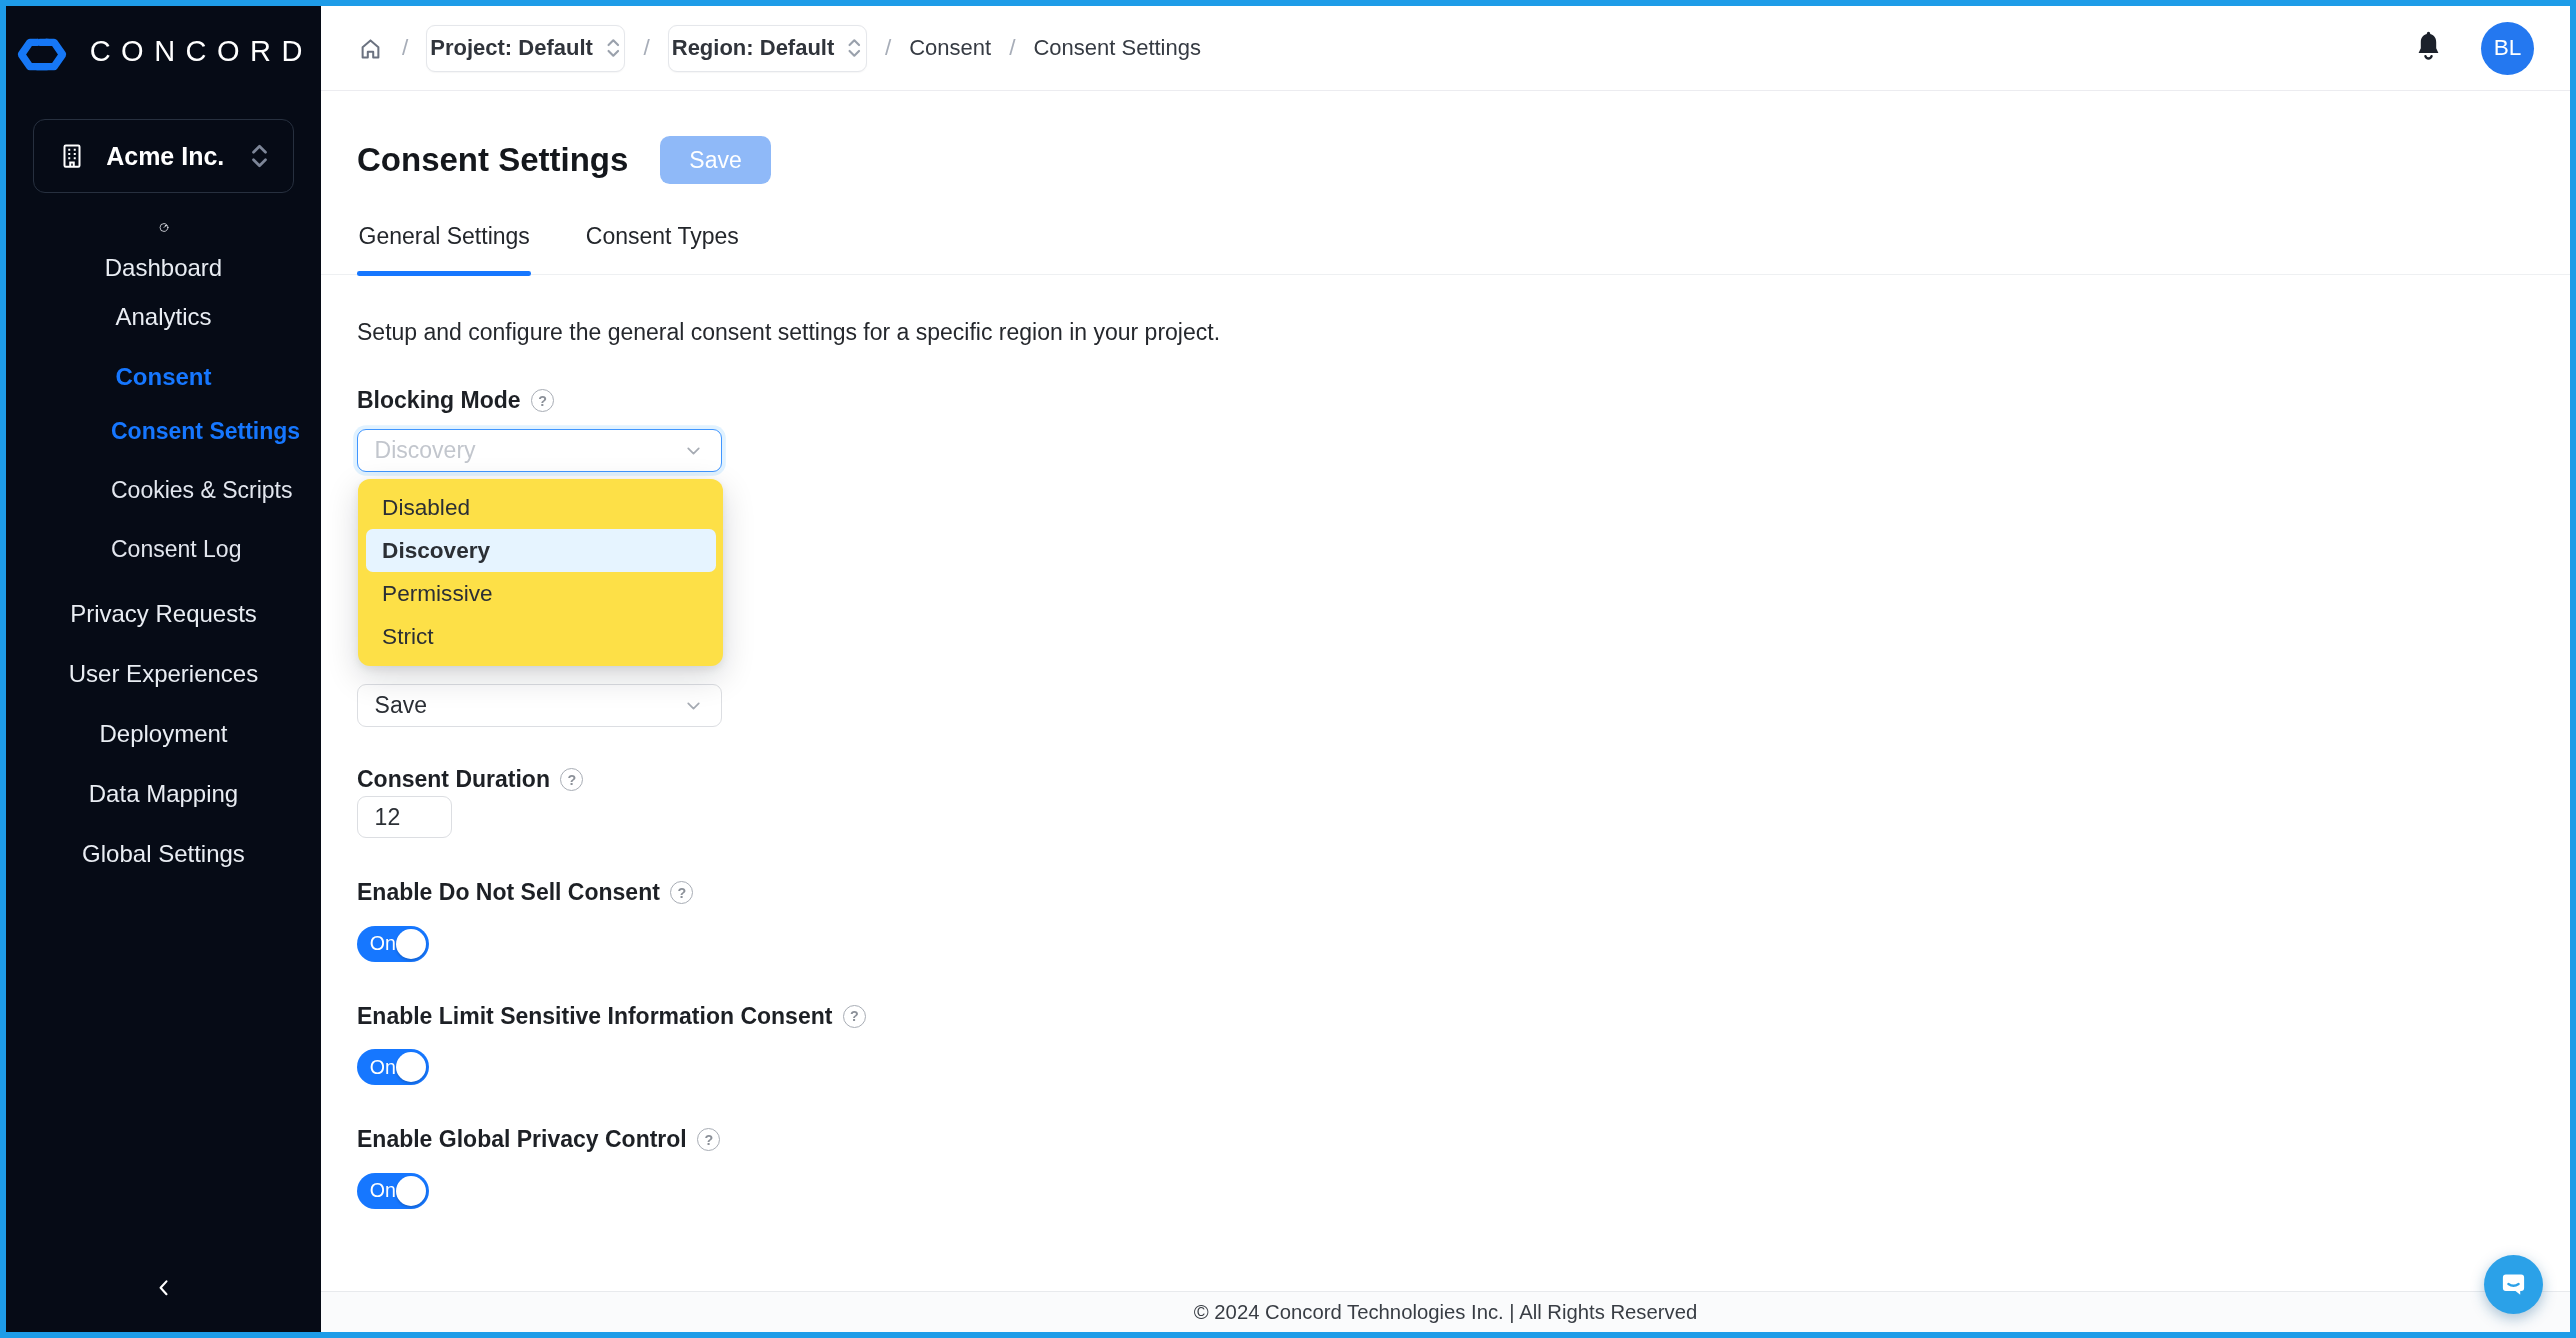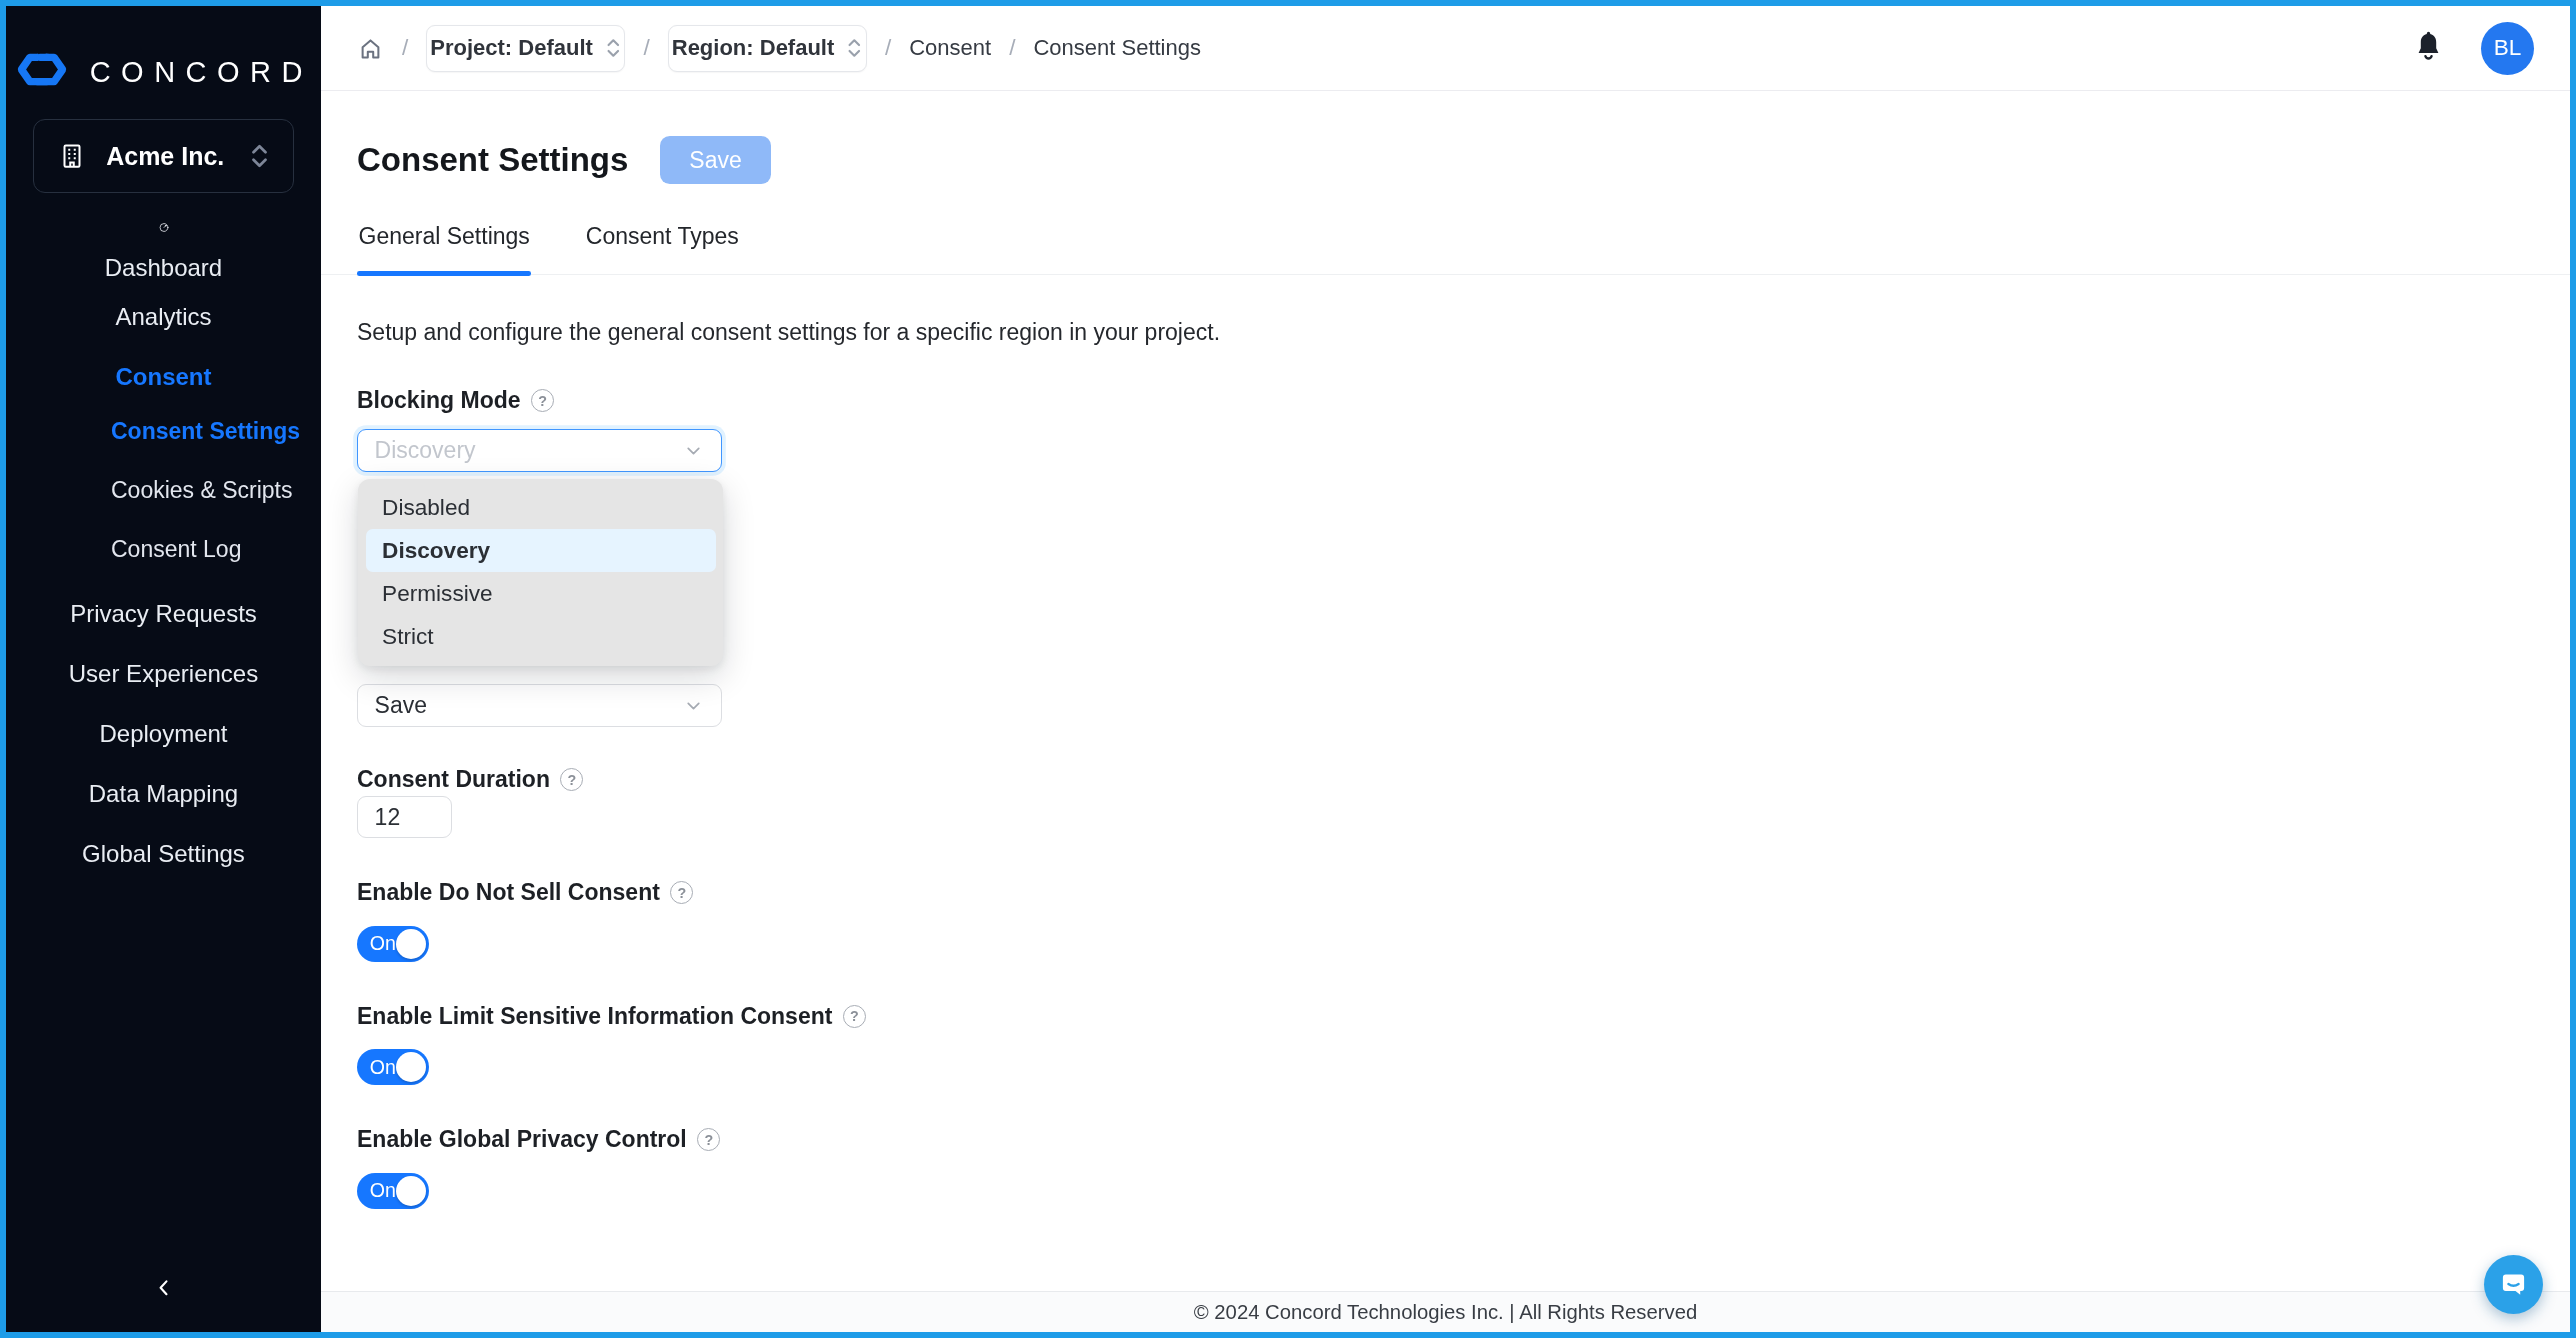--- a/index.html
+++ b/index.html
@@ -2,21 +2,21 @@
 <html style="font-size:12px"><head>
 <meta charset="utf-8">
 <style>
   * { margin:0; padding:0; box-sizing:border-box; }
   html,body { width:2576px; height:1338px; }
   body { font-family:"Liberation Sans", sans-serif; background:#1e9ce8; }
   .app { position:absolute; inset:0; border:6.8px solid #1e9ce8; display:flex; background:#fff; overflow:hidden; }
 
   
   .sidebar { width:315px; flex:0 0 315px; background:#060b16; color:#e9edf3; display:flex; flex-direction:column; position:relative; }
-  .logo { display:flex; align-items:flex-end; justify-content:center; gap:19.6px; margin-top:29px; height:54px; }
+  .logo { display:flex; align-items:flex-start; justify-content:center; gap:19.6px; margin-top:29px; height:54px; }
   .logo-text { color:#fff; font-size:29px; letter-spacing:10.5px; font-weight:400; }
   .org { margin:30px 27px 7.5px; height:74px; border:1.5px solid #27303f; border-radius:12px; background:transparent;
          display:flex; align-items:center; padding:0 22.6px; gap:19.6px; color:#fff; cursor:pointer; }
   .org-name { font-size:25px; font-weight:700; color:#fff; }
   .org .updown { margin-left:auto; }
   nav.nav { margin-top:21px; display:flex; flex-direction:column; }
   .nav-item { height:60px; display:flex; align-items:center; padding:0 33px; gap:21px; font-size:24px; font-weight:500; color:#e9edf3; cursor:pointer; background:transparent; border:none;flex-direction:column; }
   .nav-item .chev { margin-left:auto; }
   .nav-item.active, .nav-item.active .lbl { color:#1677ff; }
   .subnav { display:flex; flex-direction:column; }
@@ -52,21 +52,21 @@
   .field-label { margin-top:41px; display:flex; align-items:center; gap:10.5px; font-size:23px; font-weight:700; color:#1d2025; }
   .help { width:23px; height:23px; border:1.5px solid #a8adb5; border-radius:50%; display:inline-flex; align-items:center; justify-content:center; font-size:14.3px; font-weight:700; color:#8b9098; flex:0 0 auto; }
 
   .select { width:365px; height:43px; border:1.5px solid #dcdee2; border-radius:9px; background:#fff; display:flex; align-items:center; padding:0 16.6px; margin-top:15px; cursor:pointer; position:relative; }
   .select .value { font-size:23px; color:#2b2f35; flex:1; text-align:left; }
   .select.focused { border-color:#4096ff; box-shadow:0 0 0 3.8px rgba(5,145,255,.12); }
   .select.focused .value { color:#c2c6cd; }
   .select .sel-chev { flex:0 0 auto; }
   .select2 { margin-top:212px; }
 
-  .dropdown { position:absolute; top:calc(100% + 7.5px); left:0; width:365px; background:#e5e5e5; border-radius:12px; padding:7.5px;
+  .dropdown { position:absolute; top:calc(100% + 7.5px); left:0; width:365px; background:#fde047; border-radius:12px; padding:7.5px;
               box-shadow:0 10.5px 33px rgba(15,20,30,.16), 0 3px 9px rgba(15,20,30,.08); z-index:30; cursor:default; }
   .dd-option { height:43px; display:flex; align-items:center; padding:0 16.6px; border-radius:6.8px; font-size:22.6px; color:#2b2f35; cursor:pointer; }
   .dd-option.selected { background:#e6f4ff; font-weight:700; }
 
   .text-input { margin-top:3px; width:95px; height:42px; border:1.5px solid #dcdee2; border-radius:9px; padding:0 16.6px; font-size:23px; color:#2b2f35; font-family:inherit; display:block; }
 
   .toggle { margin-top:19.6px; width:72px; height:36px; border-radius:18px; background:#1677ff; position:relative; display:flex; align-items:center; cursor:pointer; border:none; }
   .toggle-state { color:#fff; font-size:19.6px; padding-left:12.8px; font-family:inherit; }
   .knob { position:absolute; top:3px; right:3px; width:30px; height:30px; border-radius:50%; background:#fff; box-shadow:0 1.5px 3px rgba(0,0,0,.2); }
 

